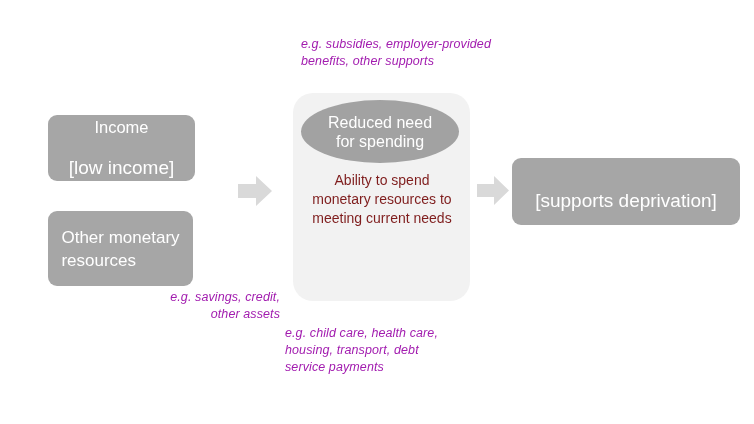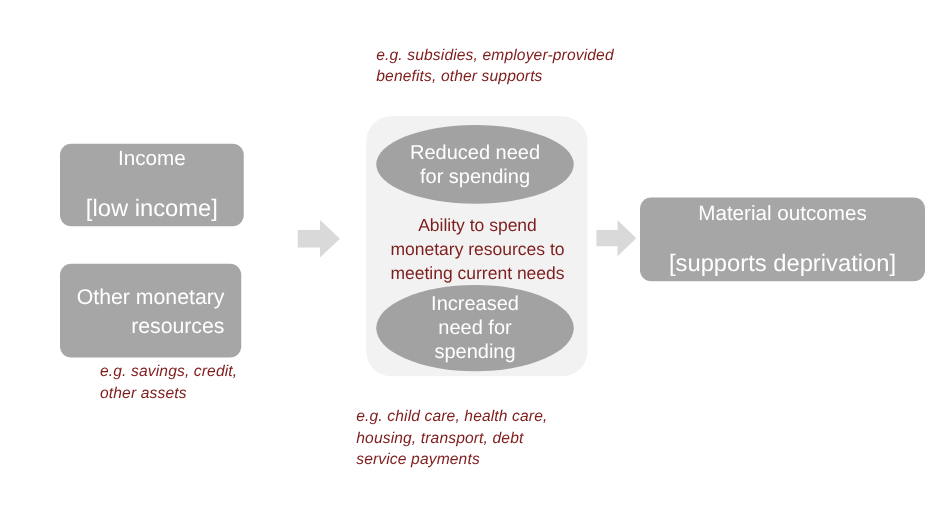--- a/index.html
+++ b/index.html
@@ -18,36 +18,36 @@
     background: #ffffff;
     overflow: hidden;
   }
 
   
   .caption {
     position: absolute;
     font-style: italic;
     font-size: 12.5px;
     line-height: 17px;
-    color: #7f1d1d;
+    color: #a21caf;
     white-space: pre-line;
     letter-spacing: 0.1px;
   }
 
   
   .box {
     position: absolute;
     background: #a6a6a6;
     border-radius: 9px;
     color: #ffffff;
     display: flex;
     flex-direction: column;
     align-items: center;
     justify-content: center;
-    text-align: right;
+    text-align: left;
     box-sizing: border-box;
   }
   .box .line1 {
     font-size: 16.5px;
     line-height: 22px;
   }
   .box .line2 {
     font-size: 19px;
     line-height: 25px;
     margin-top: 17px;
@@ -102,54 +102,50 @@
   <div class="box" style="left:48px; top:115px; width:147px; height:66px;">
     <span class="line1">Income</span>
     <span class="line2">[low income]</span>
   </div>
 
   <div class="box single" style="left:48px; top:211px; width:145px; height:75px; white-space:pre-line;">
     <span class="line1">Other monetary
 resources</span>
   </div>
 
-  <div class="caption" style="left:80px; top:289px; width:200px;">e.g. savings, credit,
+  <div class="caption" style="left:80px; top:289px; width:200px;text-align:right;">e.g. savings, credit,
 other assets</div>
 
   <div class="arrow" style="left:238px; top:176px;">
     <svg width="34" height="30" viewBox="0 0 34 30">
       <polygon points="0,8 18,8 18,0 34,15 18,30 18,22 0,22" fill="#d9d9d9"></polygon>
     </svg>
   </div>
 
   <div class="caption" style="left:301px; top:36px; width:260px;">e.g. subsidies, employer-provided
 benefits, other supports</div>
 
   <div id="centre-panel" style="left:293px; top:93px; width:177px; height:208px;">
 
     <div class="ellipse" style="left:8px; top:7px; width:158px; height:63px;">Reduced need
 for spending</div>
 
     <div id="panel-centre-text" style="left:4px; top:78px; width:170px;">Ability to spend
 monetary resources to
 meeting current needs</div>
 
-    <div class="ellipse" style="left:8px; top:135px; width:158px; height:69px;">Increased
-need for
-spending</div>
   </div>
 
   <div class="caption" style="left:285px; top:325px; width:240px;">e.g. child care, health care,
 housing, transport, debt
 service payments</div>
 
   <div class="arrow" style="left:477px; top:176px;">
     <svg width="32" height="29" viewBox="0 0 32 29">
       <polygon points="0,8 17,8 17,0 32,14.5 17,29 17,21 0,21" fill="#d9d9d9"></polygon>
     </svg>
   </div>
 
   <div class="box" style="left:512px; top:158px; width:228px; height:67px;">
-    <span class="line1">Material outcomes</span>
     <span class="line2">[supports deprivation]</span>
   </div>
 
 </div>
 
 </body></html>

